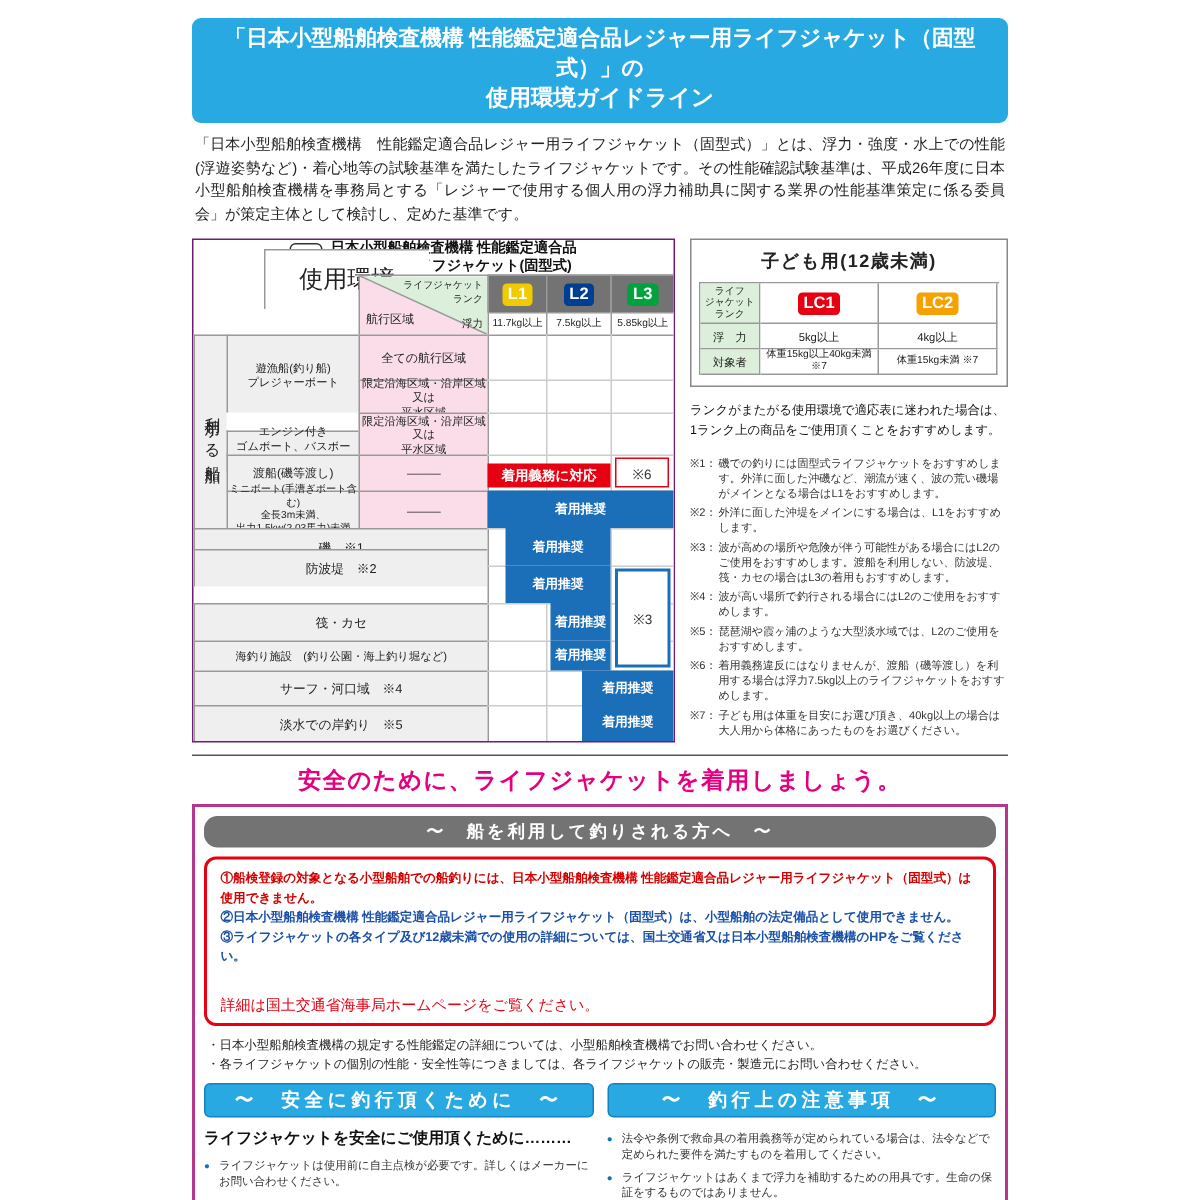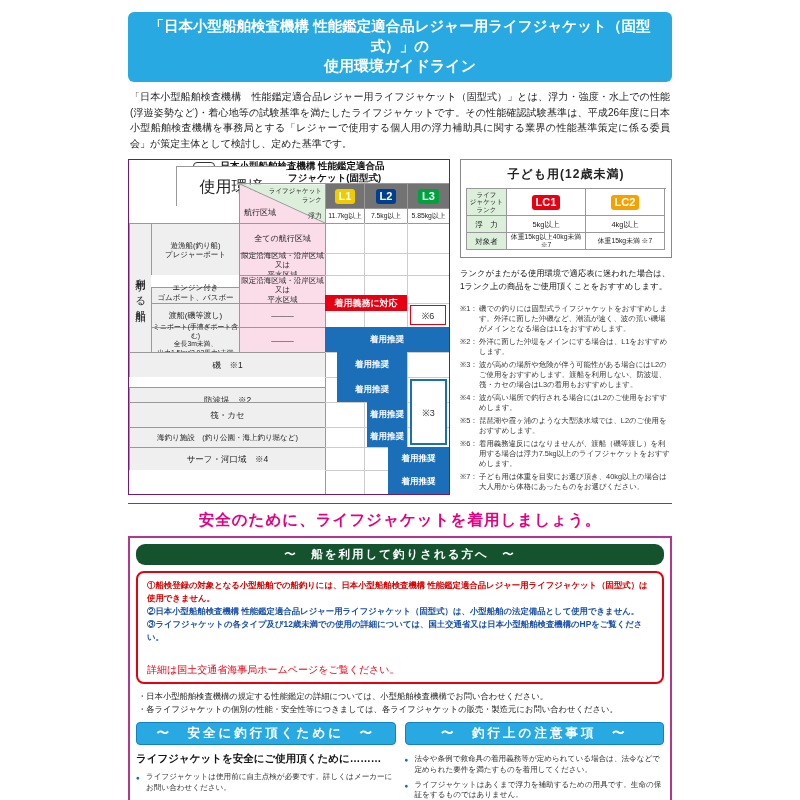--- a/index.html
+++ b/index.html
@@ -57,21 +57,21 @@
   .b3 { top:143px; height:24px; font-size:8px; }
   .b4 { top:167px; height:25px; font-size:6.8px; }
   .area { left:110px; width:86px; background:#fadde9; font-size:7.5px; }
   .a1 { top:63px; height:30px; font-size:8px; }
   .a2 { top:93px; height:22px; }
   .a3 { top:115px; height:28px; }
   .a4 { top:143px; height:24px; }
   .a5 { top:167px; height:25px; }
   .env { left:0; width:196px; background:#efefef; font-size:8.5px; }
   .e1 { top:192px; height:25px; }
-  .e2 { top:227px; height:25px; }
+  .e2 { top:206px; height:25px; }
   .e3 { top:242px; height:25px; }
   .e4 { top:267px; height:20px; font-size:7.5px; }
   .e5 { top:287px; height:23px; }
   .e6 { top:310px; height:24px; }
   .rank-backdrop { position:absolute; left:196px; top:63px; width:124px; height:271px; border-left:1px solid #999; border-top:1px solid #999; background:#fff; }
   .gline { position:absolute; background:#ccc; }
   .vgl { width:1px; top:63px; height:271px; }
   .hgl { height:1px; left:196px; width:124px; }
   .block { position:absolute; display:flex; align-items:center; justify-content:center;
     color:#fff; font-weight:bold; font-size:8.5px; z-index:2; }
@@ -98,21 +98,21 @@
   .tnotes { margin-top:9px; font-size:8.3px; line-height:1.5; color:#111; }
   .footnotes { margin-top:12px; }
   .fn { display:flex; font-size:7.4px; line-height:1.35; color:#333; margin-bottom:3px; }
   .fn-mark { flex:none; width:19px; }
   .fn-text { flex:1; }
 
   
   .divider { border-top:1px solid #555; margin-top:8px; }
   .safety-headline { text-align:center; color:#e4007f; font-weight:bold; font-size:15.5px; margin:6px 0 5px; letter-spacing:1px; }
   .magenta-box { border:2.5px solid #b5368d; padding:6px 6px 8px; }
-  .red-banner { background:#14532d; border-radius:9px; color:#fff; font-weight:bold; font-size:11.5px;
+  .red-banner { background:#737373; border-radius:9px; color:#fff; font-weight:bold; font-size:11.5px;
     text-align:center; padding:3px 0; letter-spacing:2px; }
   .warn-box { border:2px solid #e60012; border-radius:8px; padding:6px 9px 5px; margin-top:6px; }
   .warn-line { font-size:8.4px; line-height:1.55; font-weight:bold; }
   .w-red { color:#d50000; }
   .w-blue { color:#1a50a8; }
   .warn-footer { color:#e60012; font-weight:normal; font-size:10px; margin-top:19px; }
   .contact-notes { margin:6px 2px 7px; font-size:8.3px; line-height:1.5; color:#222; }
   .two-cols { display:flex; gap:9px; }
   .col { flex:1; min-width:0; }
   .blue-banner { background:#29a9e1; border:1.5px solid #1282c4; border-radius:4px; color:#fff; font-weight:bold;
@@ -192,36 +192,37 @@
       <div class="cl area a3 pre">限定沿海区域・沿岸区域又は
 平水区域</div>
       <div class="cl area a4 pre">―――</div>
       <div class="cl area a5 pre">―――</div>
 
       <div class="cl env e1">磯　※1</div>
       <div class="cl env e2">防波堤　※2</div>
       <div class="cl env e3">筏・カセ</div>
       <div class="cl env e4">海釣り施設　(釣り公園・海上釣り堀など)</div>
       <div class="cl env e5">サーフ・河口域　※4</div>
+      <div class="cl env e6">淡水での岸釣り　※5</div>
 
       <div class="rank-backdrop"></div>
       <div class="gline vgl" style="left:235px;"></div>
       <div class="gline vgl" style="left:278px;"></div>
       <div class="gline hgl" style="top:93px;"></div>
       <div class="gline hgl" style="top:115px;"></div>
       <div class="gline hgl" style="top:143px;"></div>
       <div class="gline hgl" style="top:167px;"></div>
       <div class="gline hgl" style="top:192px;"></div>
       <div class="gline hgl" style="top:217px;"></div>
       <div class="gline hgl" style="top:242px;"></div>
       <div class="gline hgl" style="top:267px;"></div>
       <div class="gline hgl" style="top:287px;"></div>
       <div class="gline hgl" style="top:310px;"></div>
 
-      <div class="block blk-red" style="left:196px; top:135px; width:82px; height:16px;">着用義務に対応</div>
+      <div class="block blk-red" style="left:196px; top:149px; width:82px; height:16px;">着用義務に対応</div>
       <div class="markbox mk6">※6</div>
 
       <div class="block blk-blue" style="left:196px; top:167px; width:124px; height:25px;">着用推奨</div>
       <div class="block blk-blue" style="left:208px; top:192px; width:70px; height:25px;">着用推奨</div>
       <div class="block blk-blue" style="left:208px; top:217px; width:70px; height:25px;">着用推奨</div>
       <div class="block blk-blue" style="left:238px; top:242px; width:40px; height:25px;">着用推奨</div>
       <div class="block blk-blue" style="left:238px; top:267px; width:40px; height:20px;">着用推奨</div>
       <div class="block blk-blue" style="left:259px; top:287px; width:61px; height:23px;">着用推奨</div>
       <div class="block blk-blue" style="left:259px; top:310px; width:61px; height:24px;">着用推奨</div>
       <div class="markbox mk3">※3</div>

